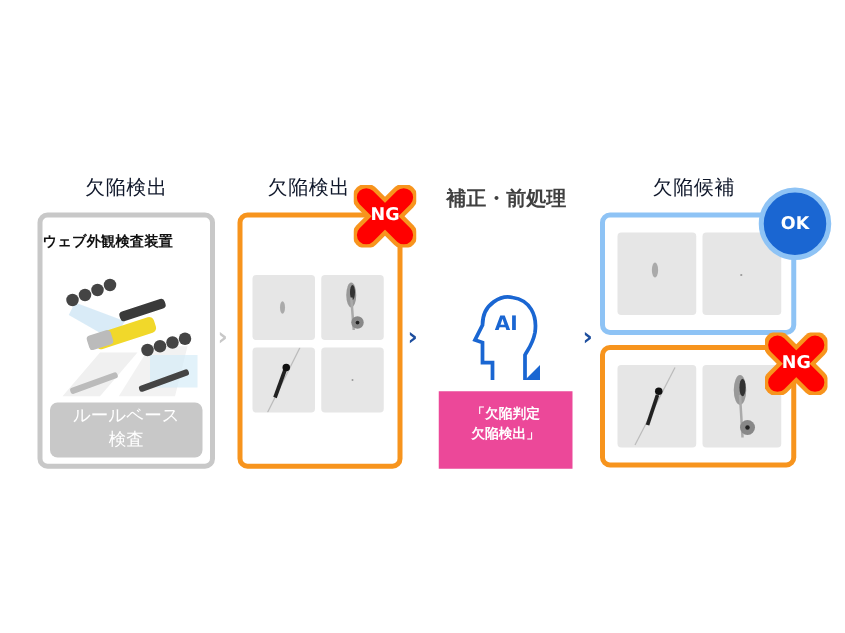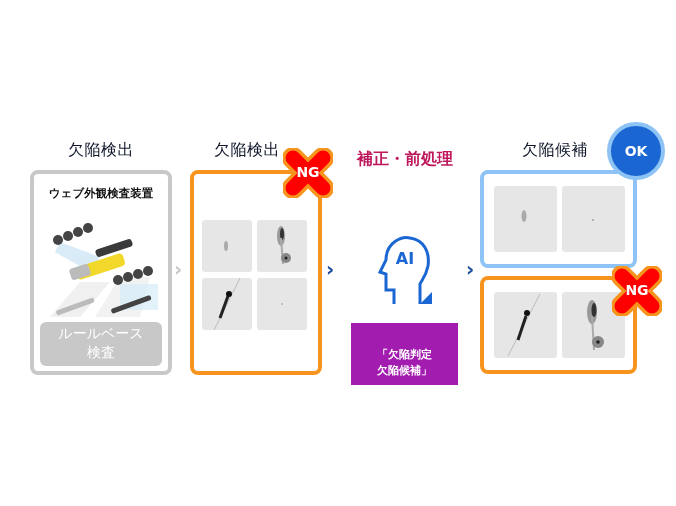--- a/index.html
+++ b/index.html
@@ -20,31 +20,31 @@
   .chev-gray { color: #c8c8c8; }
   .chev-blue { color: #1d4e9e; }
 
   .ng-badge { position: absolute; width: 50px; height: 50px; }
   .ng-badge svg { width: 100%; height: 100%; display: block; }
 
   .ok-badge { position: absolute; width: 58px; height: 58px; border-radius: 50%;
               background: #1a66d2; border: 4px solid #8ec3f5; display: flex; align-items: center; justify-content: center;
               color: #fff; font-weight: bold; font-size: 14px; font-family: "DejaVu Sans", sans-serif; }
 
-  .device-title { position: absolute; left: 0; right: 0; top: 12px; text-align: center;
+  .device-title { position: absolute; left: 0; right: 0; top: 12px; 
                   font-size: 11.5px; font-weight: bold; color: #111; line-height: 15px; }
 
   .rule-box { position: absolute; left: 6px; right: 6px; bottom: 5px; height: 44px; background: #c8c8c8;
               border-radius: 6px; color: #fff; text-align: center; font-size: 14px; line-height: 19px; padding-top: 2px; }
 
   .process-title { position: absolute; left: 340px; width: 130px; top: 148px; text-align: center;
-                   font-size: 16px; font-weight: bold; color: #be185d; line-height: 22px; }
+                   font-size: 16px; font-weight: bold; color: #404040; line-height: 22px; }
 
-  .ai-box { position: absolute; left: 351px; top: 323px; width: 107px; height: 62px; background: #a21caf;
-            color: #fff; text-align: center; font-size: 11px; font-weight: bold; line-height: 16px; padding-top: 24px; }
+  .ai-box { position: absolute; left: 351px; top: 313px; width: 107px; height: 62px; background: #ec4899;
+            color: #fff; text-align: center; font-size: 11px; font-weight: bold; line-height: 16px; padding-top: 10px; }
 </style>
 </head>
 <body>
 
 <div class="heading" style="left:32px; top:140px; width:138px;">欠陥検出</div>
 
 <div class="panel panel-gray" style="left:30px; top:170px; width:142px; height:205px;">
   <div class="device-title">
     <div>ウェブ外観検査装置</div>
   </div>
@@ -130,41 +130,41 @@
 </div>
 
 <svg style="position:absolute; left:374px; top:234px;" width="60" height="72" viewBox="0 0 60 72">
   <path d="M20 70 V56 H12 V40 L6 38 L12 26 C12 8 28 2 36 4 C50 6 56 18 54 32 C52 42 48 46 46 50 V70" fill="none" stroke="#1a66d2" stroke-width="3"></path>
   <polygon points="46,70 58,58 58,70" fill="#1a66d2"></polygon>
   <text x="31" y="30" text-anchor="middle" font-family="DejaVu Sans, sans-serif" font-weight="bold" font-size="16" fill="#1a66d2">AI</text>
 </svg>
 
 <div class="ai-box">
   <div>「欠陥判定</div>
-  <div>欠陥候補」</div>
+  <div>欠陥検出」</div>
 </div>
 
 <div class="chev chev-blue" style="left:466px; top:259px;">›</div>
 
 <div class="heading" style="left:505px; top:140px; width:100px;">欠陥候補</div>
 
 <div class="panel panel-blue" style="left:480px; top:170px; width:157px; height:98px;">
   <div class="tile" style="left:10px; top:12px; width:63px; height:66px;">
     <svg viewBox="0 0 63 66">
         <ellipse cx="30" cy="30" rx="2.5" ry="6" fill="#aaa"></ellipse>
       </svg>
   </div>
   <div class="tile" style="left:78px; top:12px; width:63px; height:66px;">
     <svg viewBox="0 0 63 66">
         <circle cx="31" cy="34" r="0.9" fill="#999"></circle>
       </svg>
   </div>
 </div>
 
-<div class="ok-badge" style="left:607px; top:122px;">OK</div>
+<div class="ok-badge" style="left:607px; top:150px;">OK</div>
 
 <div class="panel panel-orange" style="left:480px; top:276px; width:157px; height:98px;">
   <div class="tile" style="left:10px; top:12px; width:63px; height:66px;">
     <svg viewBox="0 0 63 66">
         <line x1="46" y1="2" x2="14" y2="64" stroke="#bbb" stroke-width="1"></line>
         <line x1="32" y1="24" x2="24" y2="48" stroke="#222" stroke-width="3"></line>
         <circle cx="33" cy="21" r="3" fill="#111"></circle>
       </svg>
   </div>
   <div class="tile" style="left:78px; top:12px; width:63px; height:66px;">

